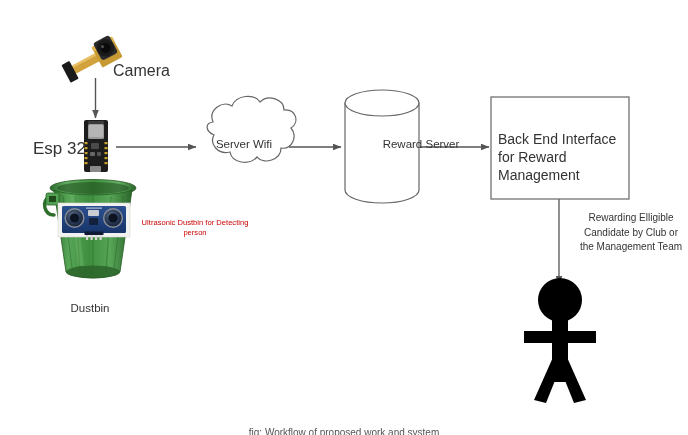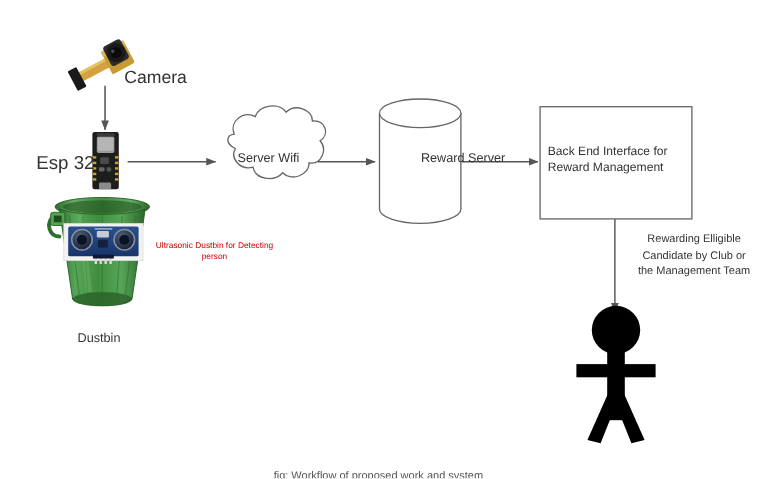--- a/index.html
+++ b/index.html
@@ -61,21 +61,21 @@
   }
   #label-server {
     left: 343px; top: 137px;
     width: 78px;
     font-size: 11.5px;
     margin-left: 39px;
   }
   #label-backend {
     left: 498px; top: 131px;
     width: 126px;
-    font-size: 11px;
+    font-size: 14px;
     text-align: left;
   }
   #label-reward-flow {
     left: 562px; top: 211px;
     width: 108px;
     font-size: 10px;
     line-height: 1.45;
     margin-left: 15px;
   }
   #caption {

